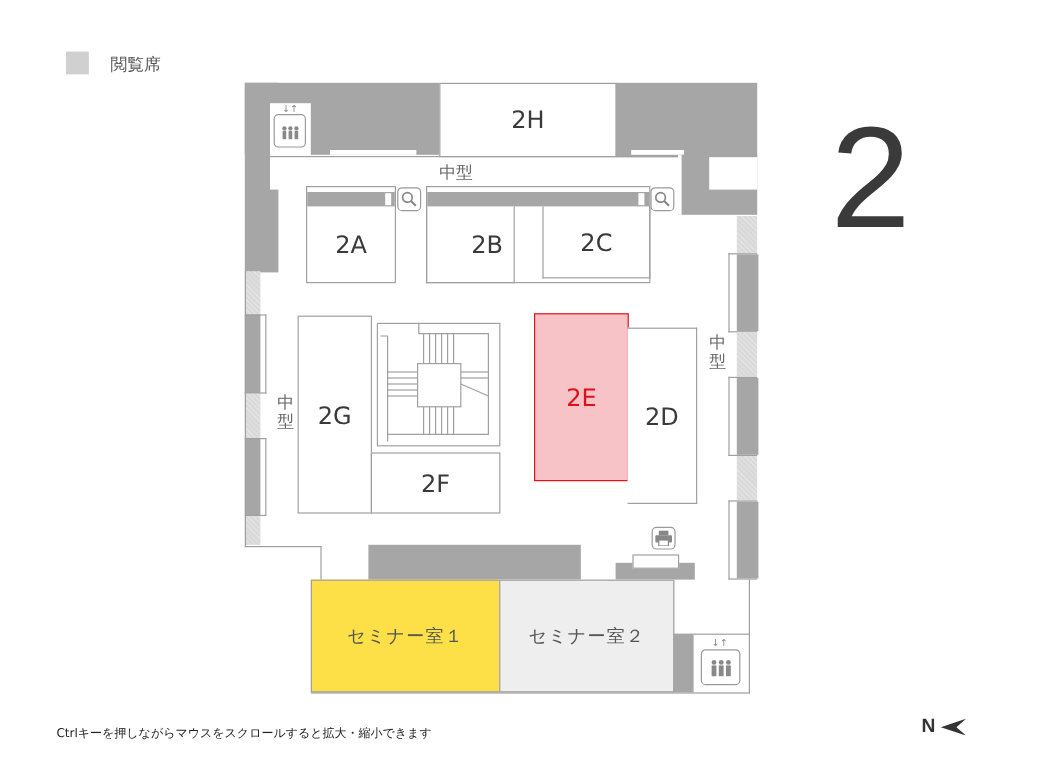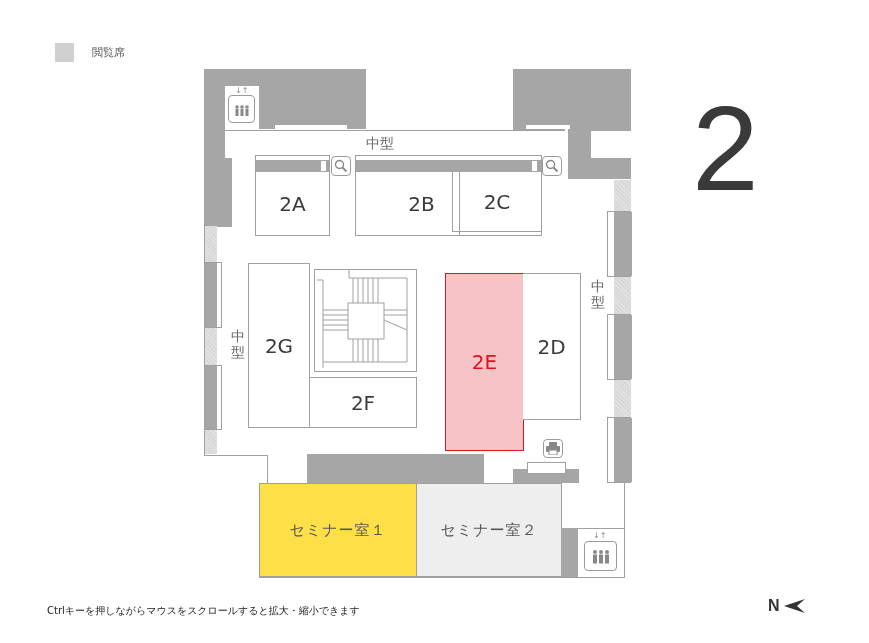--- a/index.html
+++ b/index.html
@@ -9,21 +9,21 @@
   .light { background:#d9d9d9; background-image:repeating-linear-gradient(45deg, rgba(255,255,255,0.25) 0 1px, transparent 1px 3px); }
   .room { background:#fff; border:1.5px solid #a0a0a0; display:flex; align-items:center; justify-content:center; font-size:20px; color:#3a3a3a; cursor:pointer; }
   .room.selected { background:#f8c3c6; border-color:#e0181e; color:#e0101a; }
   .seminar { background:#eeeeee; border:1.5px solid #a0a0a0; display:flex; align-items:center; justify-content:center; font-size:15px; color:#555; letter-spacing:1px; cursor:pointer; }
   .label-v { font-size:14px; color:#666; line-height:16px; width:16px; text-align:center; }
   .label-h { font-size:14px; color:#666; }
   .icon-box { background:#fff; border:1.5px solid #9a9a9a; border-radius:4px; display:flex; align-items:center; justify-content:center; cursor:pointer; }
   .white { background:#fff; }
   .line { background:#a0a0a0; }
   .legend-swatch { width:19px; height:19px; background:#d0d0d0; }
-  .legend-text { font-size:11px; color:#555; }
+  .legend-text { font-size:14px; color:#555; }
   .footer { font-size:10px; color:#222; }
   .north { font-size:16px; font-weight:bold; color:#333; font-family:"Liberation Sans", sans-serif; }
   .floor-num { font-size:120px; color:#3a3a3a; font-family:"Liberation Sans", sans-serif; line-height:1; }
 </style>
 </head>
 <body>
 
 <div class="abs legend-swatch light" style="left:55px;top:43px;"></div>
 <div class="abs legend-text" style="left:92px;top:45px;">閲覧席</div>
 
@@ -34,20 +34,21 @@
   <div class="abs wall" style="left:204px;top:69px;width:162px;height:60px;"></div>
 
   <div class="abs wall" style="left:204px;top:69px;width:28px;height:158px;"></div>
 
   <div class="abs white" style="left:225px;top:86px;width:34px;height:44px;"></div>
 
   <div class="abs white" style="left:275px;top:125px;width:72px;height:4px;"></div>
 
   <div class="abs white" style="left:225px;top:130px;width:8px;height:28px;"></div>
 
+  <div class="abs room" style="left:366px;top:69px;width:148px;height:62px;">2H</div>
 
   <div class="abs wall" style="left:513px;top:69px;width:118px;height:62px;"></div>
   <div class="abs white" style="left:526px;top:125px;width:44px;height:4px;"></div>
   <div class="abs wall" style="left:565px;top:129px;width:66px;height:50px;"></div>
   <div class="abs white" style="left:591px;top:131px;width:40px;height:27px;"></div>
   <div class="abs white" style="left:565px;top:129px;width:3px;height:50px;"></div>
 
   <div class="abs line" style="left:225px;top:130px;width:340px;height:1px;"></div>
 
   <div class="abs label-h" style="left:366px;top:135px;">中型</div>
@@ -63,21 +64,21 @@
         <circle cx="5.5" cy="5.5" r="4" fill="none" stroke="#888" stroke-width="1.4"></circle>
         <line x1="8.5" y1="8.5" x2="12.5" y2="12.5" stroke="#888" stroke-width="1.8"></line>
       </svg>
   </div>
 
   <div class="abs" style="left:355px;top:155px;width:187px;height:81px;border:1.5px solid #a0a0a0;background:#fff;">
     <div class="abs wall" style="left:0;top:4px;width:185px;height:12px;">
       <div class="abs white" style="right:4px;top:1px;width:5px;height:10px;"></div>
     </div>
   </div>
-  <div class="abs room" style="left:355px;top:172px;width:105px;height:64px;border-top:none;background:transparent;padding-left:28px;">2B</div>
+  <div class="abs room" style="left:355px;top:172px;width:74px;height:64px;border-top:none;background:transparent;padding-left:28px;">2B</div>
   <div class="abs room" style="left:452px;top:172px;width:90px;height:60px;border-top:none;background:transparent;">2C</div>
   <div class="abs icon-box" style="left:542px;top:156px;width:20px;height:20px;">
     <svg width="14" height="14" viewBox="0 0 14 14">
         <circle cx="5.5" cy="5.5" r="4" fill="none" stroke="#888" stroke-width="1.4"></circle>
         <line x1="8.5" y1="8.5" x2="12.5" y2="12.5" stroke="#888" stroke-width="1.8"></line>
       </svg>
   </div>
 
   <div class="abs icon-box" style="left:228px;top:95px;width:27px;height:28px;">
     <svg width="22" height="22" viewBox="0 0 22 22">
@@ -133,21 +134,21 @@
           <line x1="8" y1="60" x2="33" y2="60"></line>
         <line x1="69" y1="40" x2="92" y2="40"></line>
           <line x1="69" y1="45" x2="92" y2="45"></line>
           <line x1="69" y1="50" x2="92" y2="60"></line>
       </g>
     </svg>
   </div>
 
   <div class="abs room" style="left:309px;top:377px;width:108px;height:51px;">2F</div>
 
-  <div class="abs room selected" style="left:445px;top:273px;width:79px;height:178px;">2E</div>
+  <div class="abs room selected" style="left:445px;top:261px;width:79px;height:140px;">2E</div>
 
   <div class="abs room" style="left:523px;top:273px;width:58px;height:147px;border-left:none;">2D</div>
 
   <div class="abs label-v" style="left:590px;top:278px;">中型</div>
 
   <div class="abs light" style="left:614px;top:180px;width:17px;height:31px;"></div>
   <div class="abs" style="left:607px;top:211px;width:24px;height:66px;border:1px solid #a0a0a0;border-right:none;background:#fff;">
     <div class="abs wall" style="left:6px;top:0;width:18px;height:64px;"></div>
   </div>
   <div class="abs light" style="left:614px;top:277px;width:17px;height:37px;"></div>

